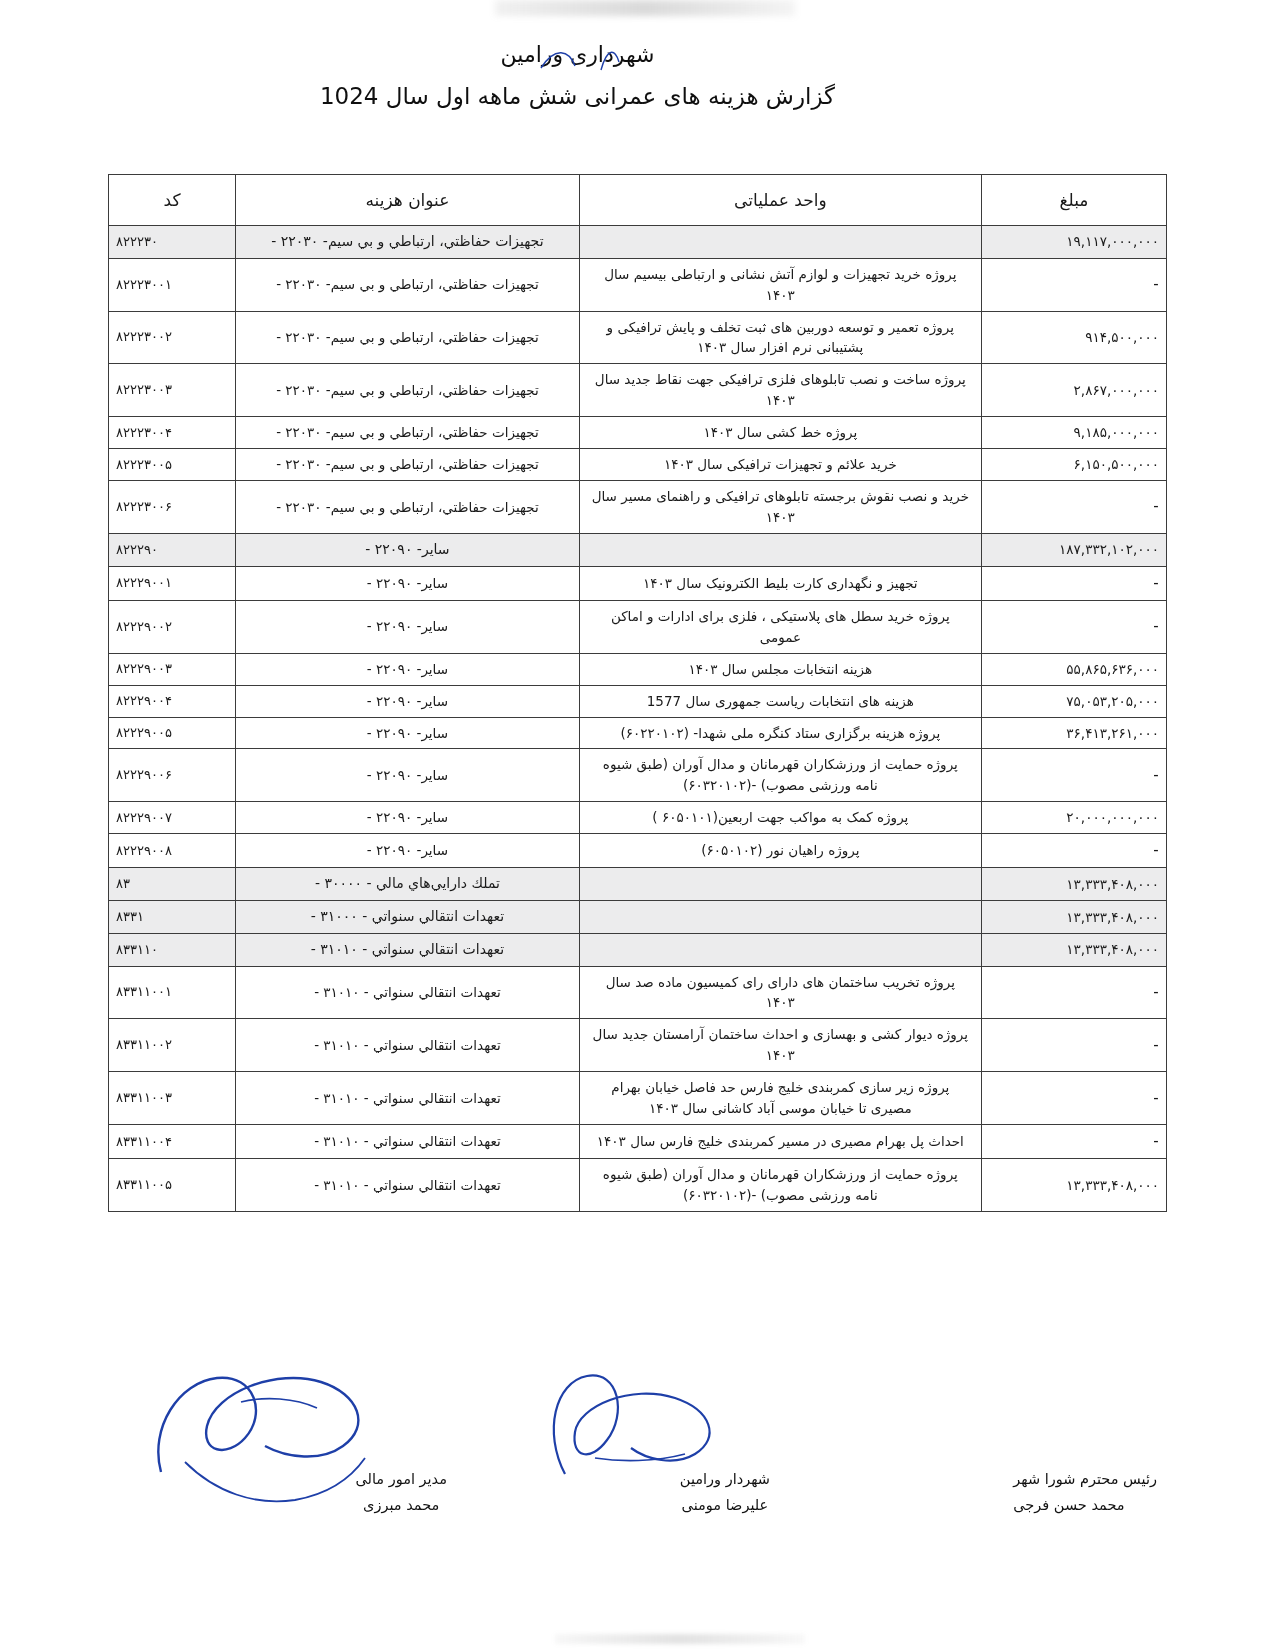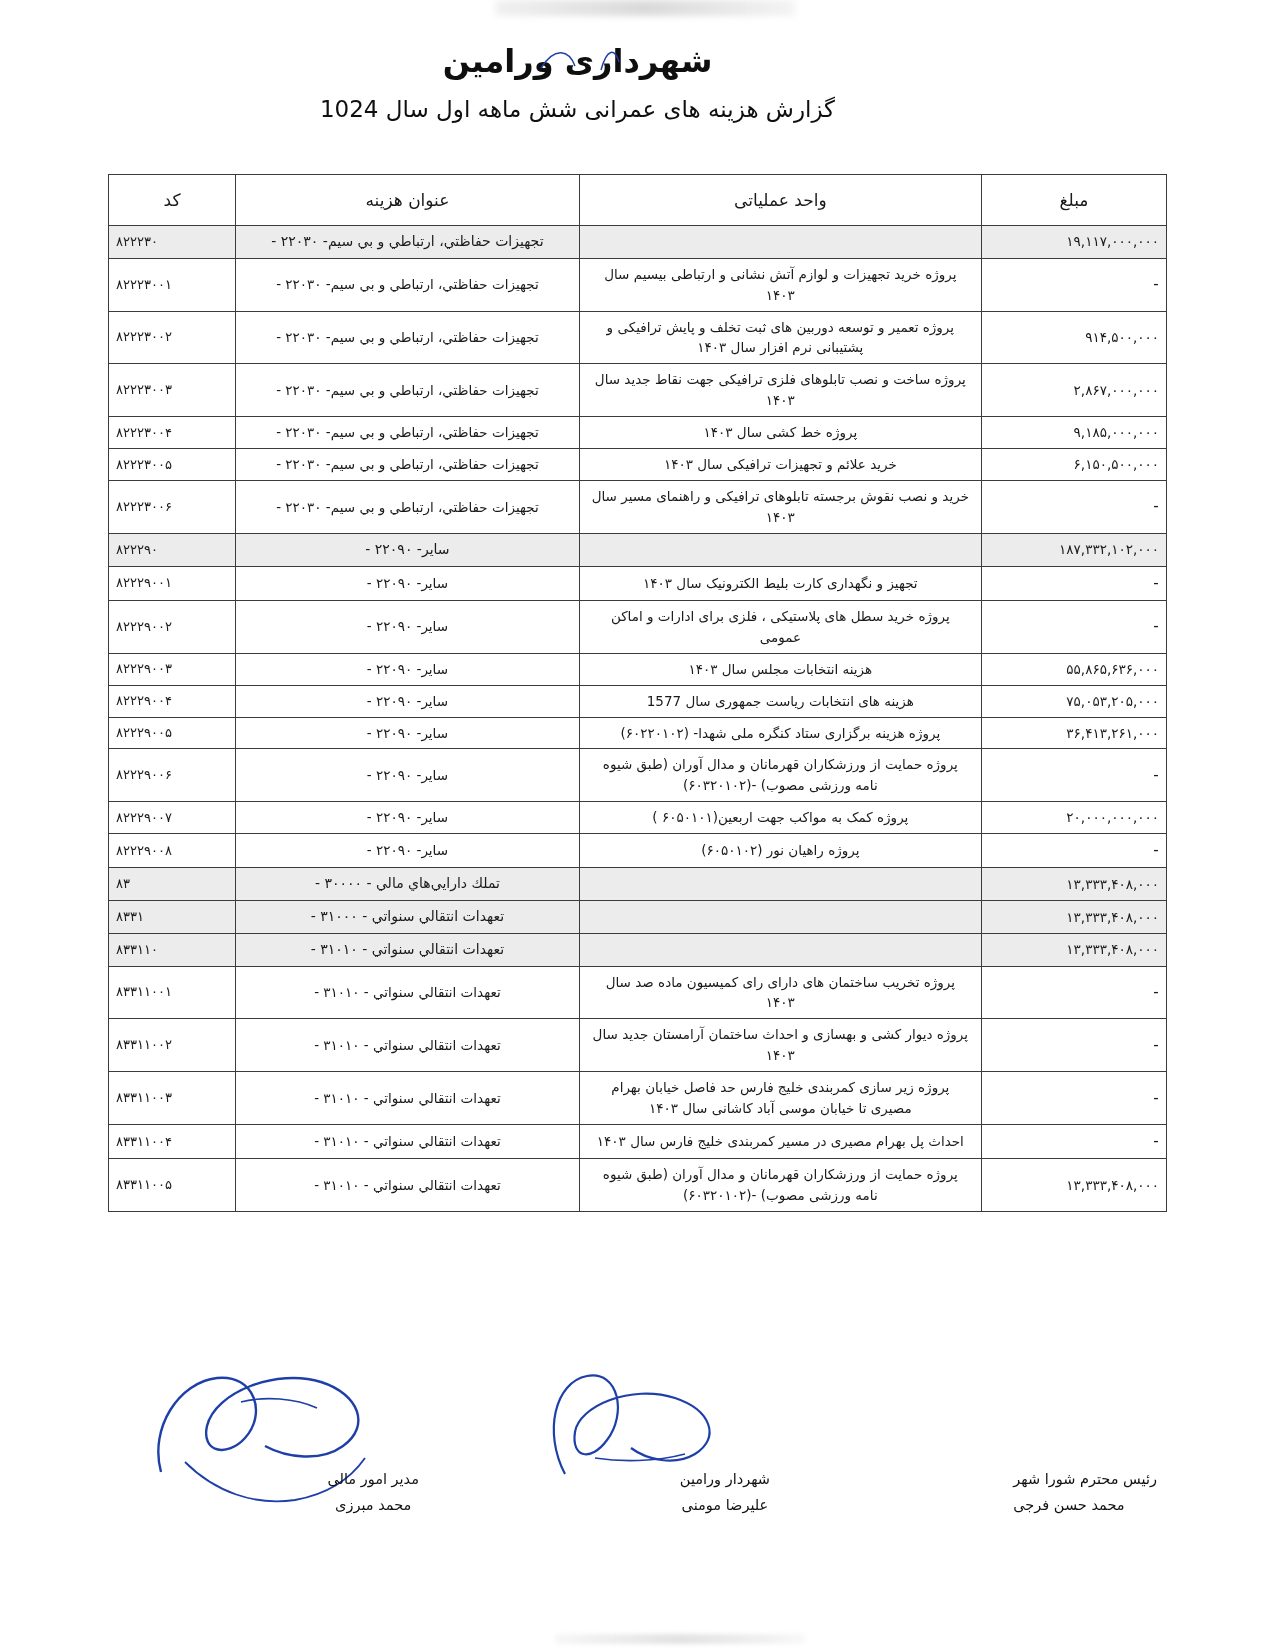--- a/index.html
+++ b/index.html
@@ -40,25 +40,25 @@
   .dates div {
     white-space: nowrap;
   }
   .title-block {
     text-align: center;
     margin: 0 auto;
     width: 620px;
     padding-right: 120px;
   }
   .org-title {
-    font-size: 32px;
+    font-size: 22px;
     letter-spacing: 1px;
     color: #0f0f0f;
     margin-bottom: 16px;
-    font-weight: bold;
+    font-weight: normal;
   }
   .report-title {
     font-size: 23px;
     color: #0f0f0f;
     letter-spacing: 0.4px;
     white-space: nowrap;
   }
 
   
   .table-wrap {
@@ -133,21 +133,21 @@
     text-align: center;
     font-size: 14.5px;
     line-height: 1.75;
     color: #111;
   }
   .sig .role { display: block; }
   .sig .person { display: block; }
 
   .sig-council { right: 118px; bottom: 24px; text-align: left; }
   .sig-mayor   { right: 505px; bottom: 24px; }
-  .sig-finance { right: 856px; bottom: 24px; }
+  .sig-finance { right: 828px; bottom: 24px; }
 
   .scribble {
     position: absolute;
     pointer-events: none;
   }
   .scribble svg { display: block; }
   .ink { stroke: #1e3fa8; fill: none; }
 
   .topmark {
     position: absolute;

